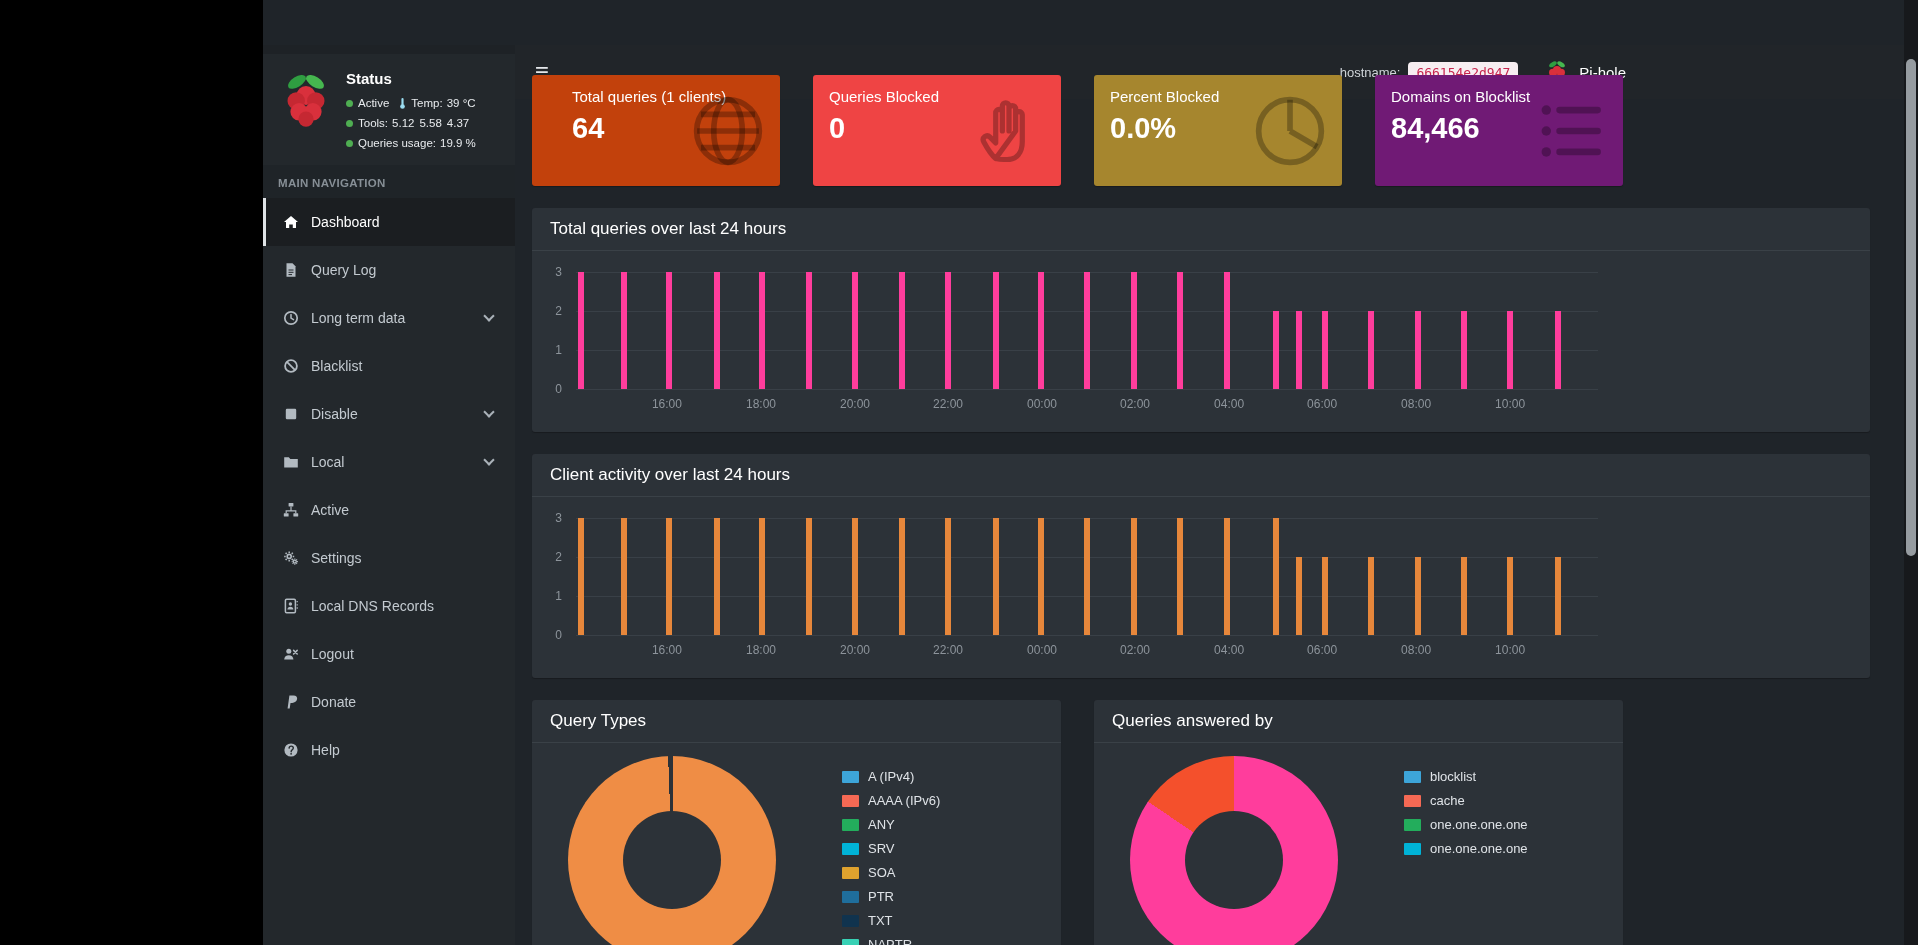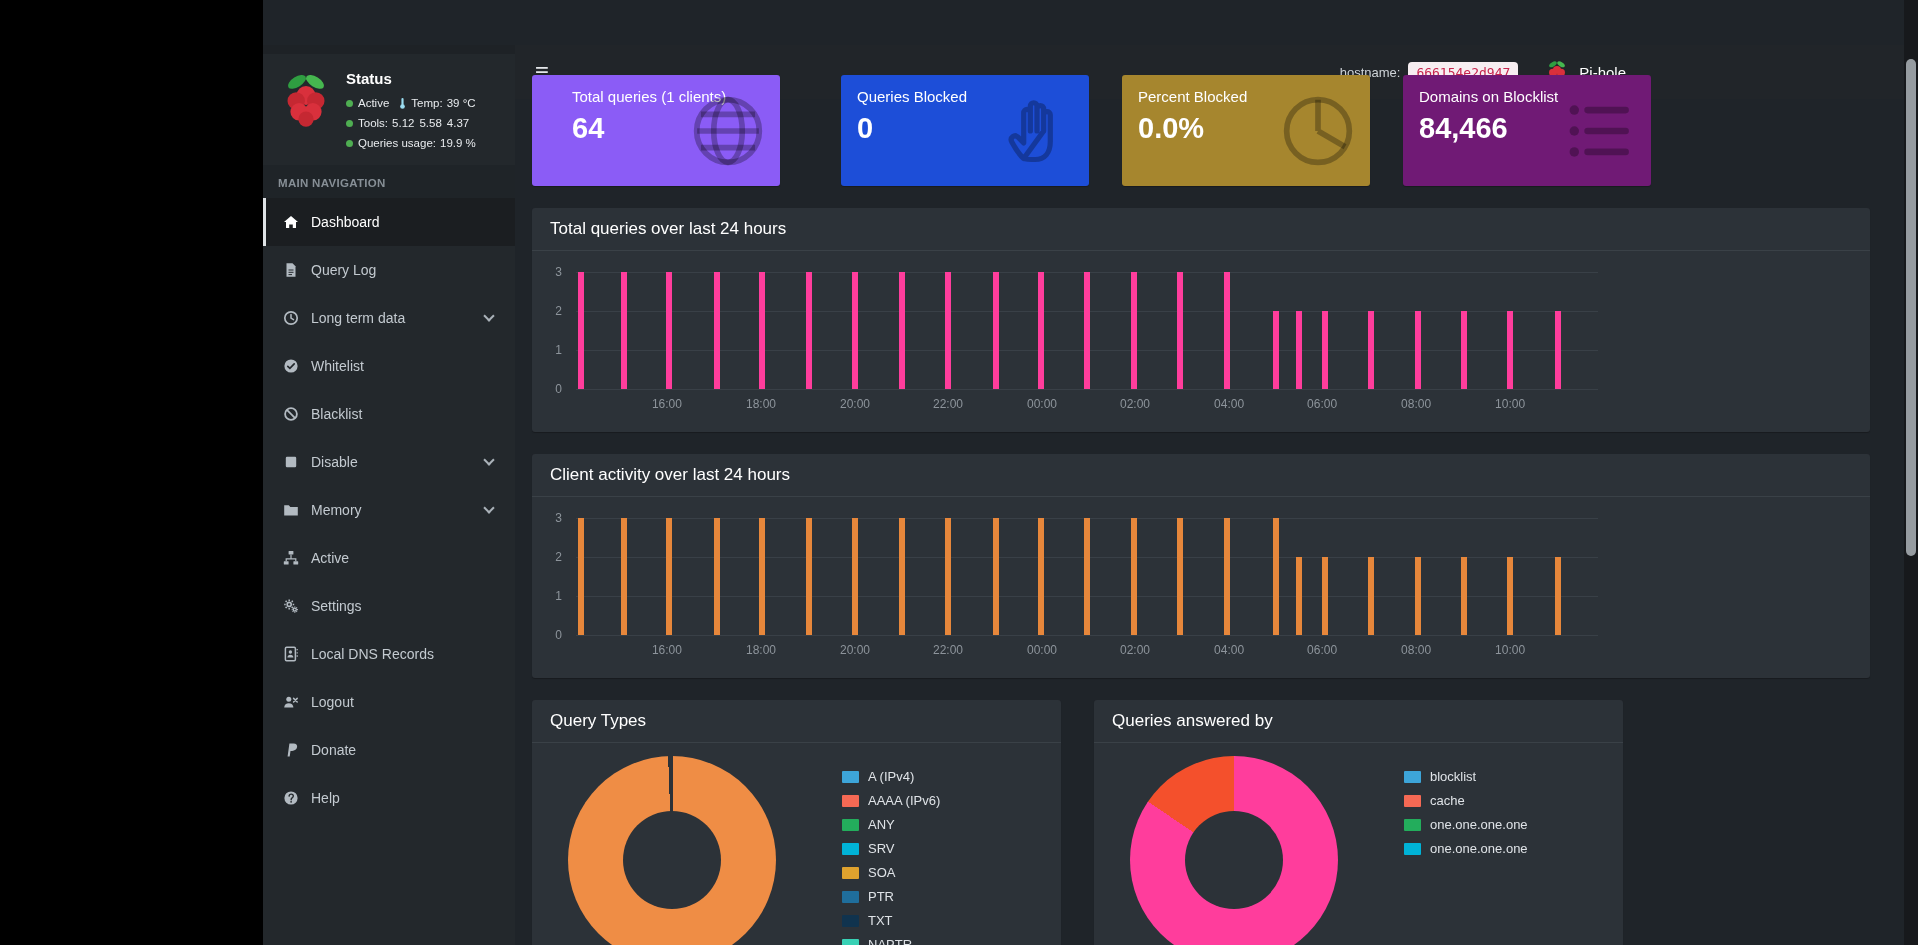--- a/index.html
+++ b/index.html
@@ -185,29 +185,20 @@
             <svg width="16" height="16" viewBox="0 0 16 16">
               <circle cx="8" cy="8" r="6.2" fill="none" stroke="currentColor" stroke-width="1.7"></circle>
               <path d="M8 4.6v3.6l2.5 1.5" fill="none" stroke="currentColor" stroke-width="1.5" stroke-linecap="round"></path>
             </svg>
           </span>
         <span>Long term data</span>
         <span class="chev"></span>
       </li>
       <li class="menu-item">
         <span class="mi">
-            <svg width="16" height="16" viewBox="0 0 16 16" fill="currentColor">
-              <circle cx="8" cy="8" r="6.6"></circle>
-              <path d="M4.8 8.3l2.1 2.1 4.3-4.6" fill="none" stroke="#23282c" stroke-width="1.7" stroke-linecap="round"></path>
-            </svg>
-          </span>
-        <span>Whitelist</span>
-      </li>
-      <li class="menu-item">
-        <span class="mi">
             <svg width="16" height="16" viewBox="0 0 16 16">
               <circle cx="8" cy="8" r="5.9" fill="none" stroke="currentColor" stroke-width="1.8"></circle>
               <path d="M3.9 3.9l8.2 8.2" stroke="currentColor" stroke-width="1.8"></path>
             </svg>
           </span>
         <span>Blacklist</span>
       </li>
       <li class="menu-item">
         <span class="mi">
             <svg width="16" height="16" viewBox="0 0 16 16" fill="currentColor">
@@ -216,21 +207,21 @@
           </span>
         <span>Disable</span>
         <span class="chev"></span>
       </li>
       <li class="menu-item">
         <span class="mi">
             <svg width="16" height="16" viewBox="0 0 16 16" fill="currentColor">
               <path d="M1.2 3.2h4.6l1.5 1.8h7.5v8.6H1.2z"></path>
             </svg>
           </span>
-        <span>Memory</span>
+        <span>Local</span>
         <span class="chev"></span>
       </li>
       <li class="menu-item">
         <span class="mi">
             <svg width="16" height="16" viewBox="0 0 16 16" fill="currentColor">
               <rect x="5.6" y="1" width="4.8" height="3.4" rx=".5"></rect>
               <rect x=".8" y="11.2" width="4.8" height="3.4" rx=".5"></rect>
               <rect x="10.4" y="11.2" width="4.8" height="3.4" rx=".5"></rect>
               <path d="M8 4.4v2.8M3.2 11.2V8.9h9.6v2.3M8 8.9V7.2" fill="none" stroke="currentColor" stroke-width="1.2"></path>
             </svg>
@@ -286,32 +277,32 @@
             </svg>
           </span>
         <span>Help</span>
       </li>
     </ul>
   </div>
 
   <div class="main">
 
     <div class="boxes-row">
-      <div class="stat-box" style="background: #8b5cf6; padding-left: 40px;">
+      <div class="stat-box" style="background: #c2410c; padding-left: 40px;">
         <div class="box-label">Total queries (1 clients)</div>
         <div class="box-value">64</div>
         <span class="box-icon">
           <svg width="76" height="76" viewBox="0 0 16 16" fill="none" stroke="rgba(0,0,0,.28)" stroke-width="1.2">
             <circle cx="8" cy="8" r="6.6"></circle>
               <ellipse cx="8" cy="8" rx="3" ry="6.6"></ellipse>
               <path d="M1.5 8h13M2.3 4.5h11.4M2.3 11.5h11.4"></path>
           </svg>
         </span>
       </div>
-      <div class="stat-box" style="background: #1d4ed8; margin-left: 28px;">
+      <div class="stat-box" style="background: #ef4444;">
         <div class="box-label">Queries Blocked</div>
         <div class="box-value">0</div>
         <span class="box-icon">
           <svg width="76" height="76" viewBox="0 0 16 16" fill="none" stroke="rgba(0,0,0,.28)" stroke-width="1.1" stroke-linecap="round" stroke-linejoin="round">
             <path d="M5.2 13.8C4.3 13 3.4 11.6 2.7 10.3 2.2 9.4 3.3 8.6 4 9.3L5.2 10.5V4.2c0-1 1.4-1 1.4 0V8m0 0V2.8c0-1 1.4-1 1.4 0V8m0 0V3.4c0-1 1.4-1 1.4 0V8m0 0V4.6c0-.9 1.4-.9 1.4 0v5.6c0 2.4-1.2 3.8-3.2 3.8h-.8c-.6 0-1.2-.1-1.6-.2z"></path>
           </svg>
         </span>
       </div>
       <div class="stat-box" style="background: rgb(166, 134, 46);">
         <div class="box-label">Percent Blocked</div>

